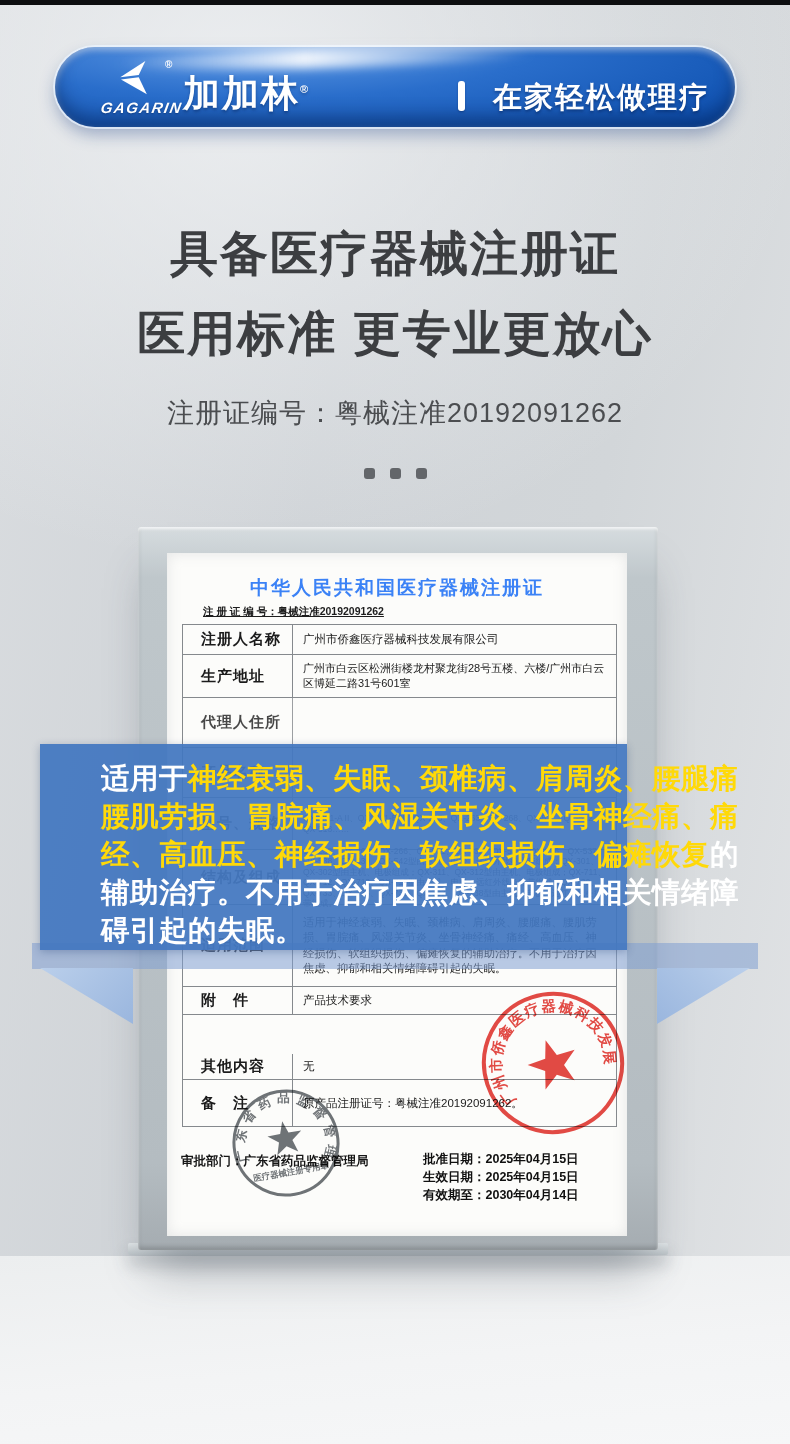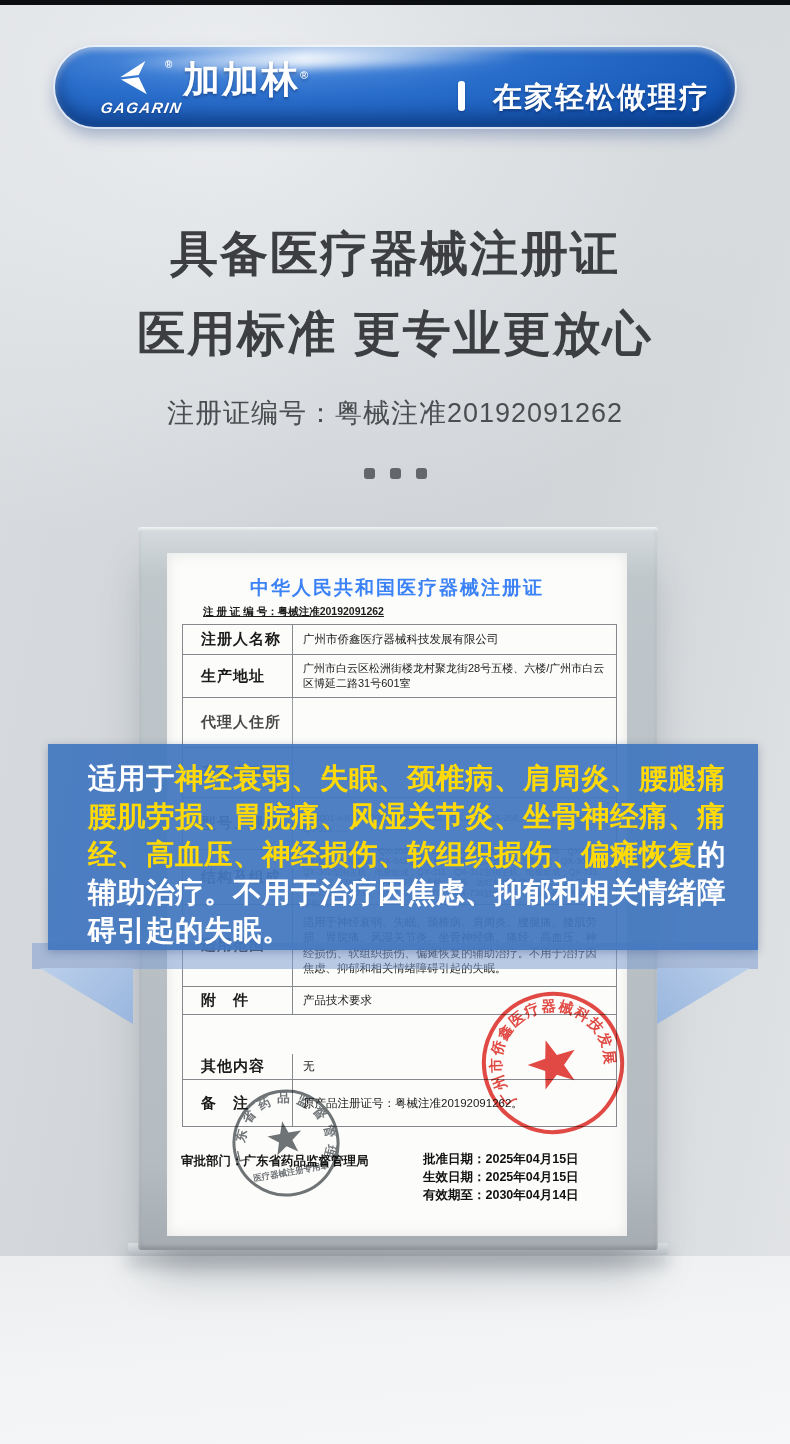--- a/index.html
+++ b/index.html
@@ -17,21 +17,21 @@
     background:radial-gradient(90% 140% at 30% 0%, #5f9ae6 0%, #2a6ecb 45%, #0d4fae 100%);
     box-shadow:0 0 0 2px rgba(235,244,255,.75), 0 8px 16px rgba(25,60,130,.35),
       inset 0 -10px 18px rgba(3,25,70,.45), inset 0 3px 6px rgba(255,255,255,.5);}
   .header-pill .streak{position:absolute;left:60px;top:1px;width:420px;height:20px;border-radius:50%;
     background:linear-gradient(90deg,rgba(255,255,255,0),rgba(255,255,255,.9) 45%,rgba(255,255,255,0));
     filter:blur(5px);transform:rotate(-1.5deg);}
   .arrow-icon{position:absolute;left:60px;top:14px;}
   .reg-arrow{position:absolute;left:110px;top:12px;font-size:10px;color:#fff;font-weight:700;}
   .brand-en{position:absolute;left:46px;top:52px;font-size:15px;font-style:italic;font-weight:700;
     color:#fff;letter-spacing:1.5px;transform:skewX(-10deg);text-shadow:0 1px 2px rgba(0,25,70,.4);}
-  .brand-cn{position:absolute;left:128px;top:8px;font-size:37px;font-weight:700;color:#fff;
+  .brand-cn{position:absolute;left:128px;top:22px;font-size:37px;font-weight:700;color:#fff;
     letter-spacing:2px;text-shadow:0 2px 3px rgba(0,25,70,.4);}
   .brand-cn sup{font-size:11px;}
   .divider-bar{position:absolute;left:403px;top:34px;width:7px;height:30px;border-radius:3px;background:#fff;
     box-shadow:0 1px 2px rgba(0,25,70,.4);}
   .slogan{position:absolute;left:438px;top:31px;font-size:29px;font-weight:700;color:#fff;
     letter-spacing:2px;text-shadow:0 2px 3px rgba(0,25,70,.45);}
 
   
   .hero-title{position:absolute;left:0;top:214px;width:790px;text-align:center;
     font-size:48px;line-height:80px;font-weight:900;color:#3c3e41;letter-spacing:2px;}
@@ -62,22 +62,22 @@
   .dept{position:absolute;left:14px;top:600px;font-size:12.5px;font-weight:700;color:#161616;}
   .dates{position:absolute;left:256px;top:597px;font-size:12.5px;font-weight:700;color:#101010;line-height:18px;}
   .stamp-red{position:absolute;left:311px;top:435px;width:150px;height:150px;opacity:.92;mix-blend-mode:multiply;}
   .stamp-gray{position:absolute;left:61px;top:532px;width:116px;height:116px;opacity:.85;mix-blend-mode:multiply;filter:blur(.3px);}
 
   
   .ov-band{position:absolute;left:32px;top:943px;width:726px;height:26px;background:rgba(128,158,210,.55);z-index:3;}
   .wing{position:absolute;top:968px;width:93px;height:56px;z-index:3;}
   .wing-l{left:40px;background:linear-gradient(135deg,#bacfeb,#9ab6de);clip-path:polygon(0 0,100% 0,100% 100%);}
   .wing-r{left:657px;background:linear-gradient(225deg,#bacfeb,#9ab6de);clip-path:polygon(0 0,100% 0,0 100%);}
-  .ov-box{position:absolute;left:48px;top:744px;width:710px;height:206px;z-index:4;
-    background:rgba(66,118,192,.93);box-shadow:0 2px 8px rgba(25,55,110,.3);}
+  .ov-box{position:absolute;left:40px;top:744px;width:566px;height:206px;z-index:4;
+    background:rgba(66,118,192,.93);box-shadow:0 2px 8px rgba(25,55,110,.3);padding-left:21px;}
   .ov-text{padding:15px 0 0 40px;}
   .ov-line{white-space:nowrap;font-size:28.5px;line-height:38px;font-weight:700;letter-spacing:.5px;}
   .seg-w{color:#ffffff;}
   .seg-y{color:#ffd908;}
 </style>
 </head>
 <body>
 
 <div class="canvas">
   <div class="top-strip"></div>

